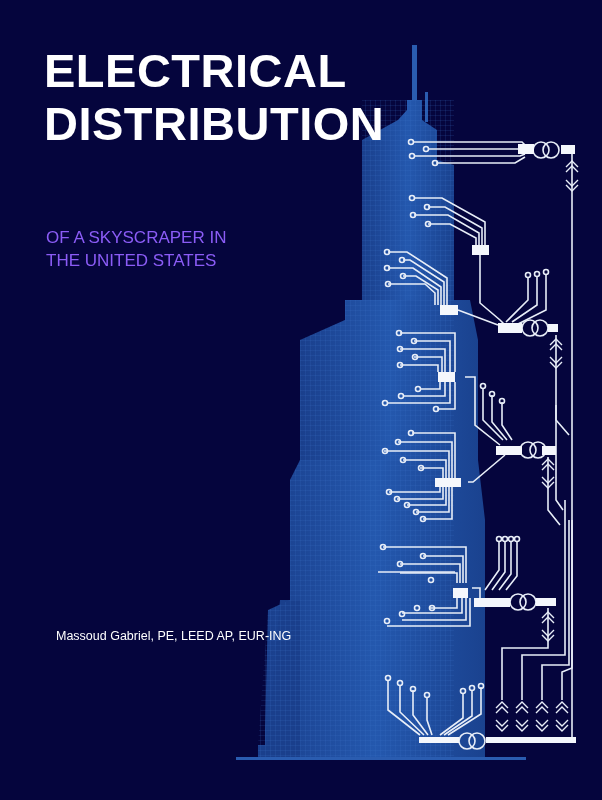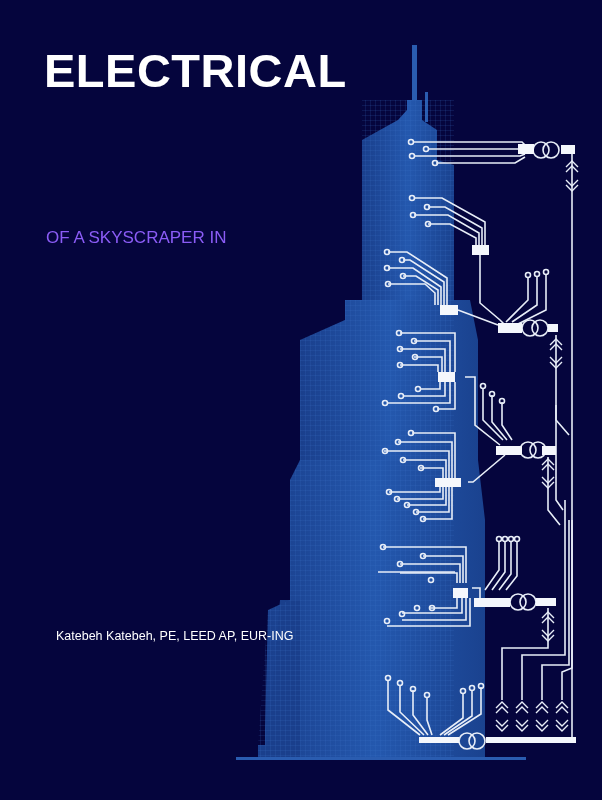--- a/index.html
+++ b/index.html
@@ -215,22 +215,24 @@
       <rect x="453" y="588" width="15" height="10"></rect>
       <rect x="474" y="598" width="36" height="9"></rect>
       <rect x="536" y="598" width="20" height="8"></rect>
       <rect x="419" y="737" width="40" height="6"></rect>
       <rect x="486" y="737" width="90" height="6"></rect>
     </g>
   </svg>
 
   <div class="title">
     <div>ELECTRICAL</div>
+    <div>DISTRIBUTION</div>
   </div>
 
   <div class="subtitle">
     <div>OF A SKYSCRAPER IN</div>
+    <div>THE UNITED STATES</div>
   </div>
 
   <div class="authors">
-    <div>Katebeh Katebeh, PE, LEED AP, EUR-ING</div>
+    <div>Massoud Gabriel, PE, LEED AP, EUR-ING</div>
   </div>
 </div>
 
 </body></html>

